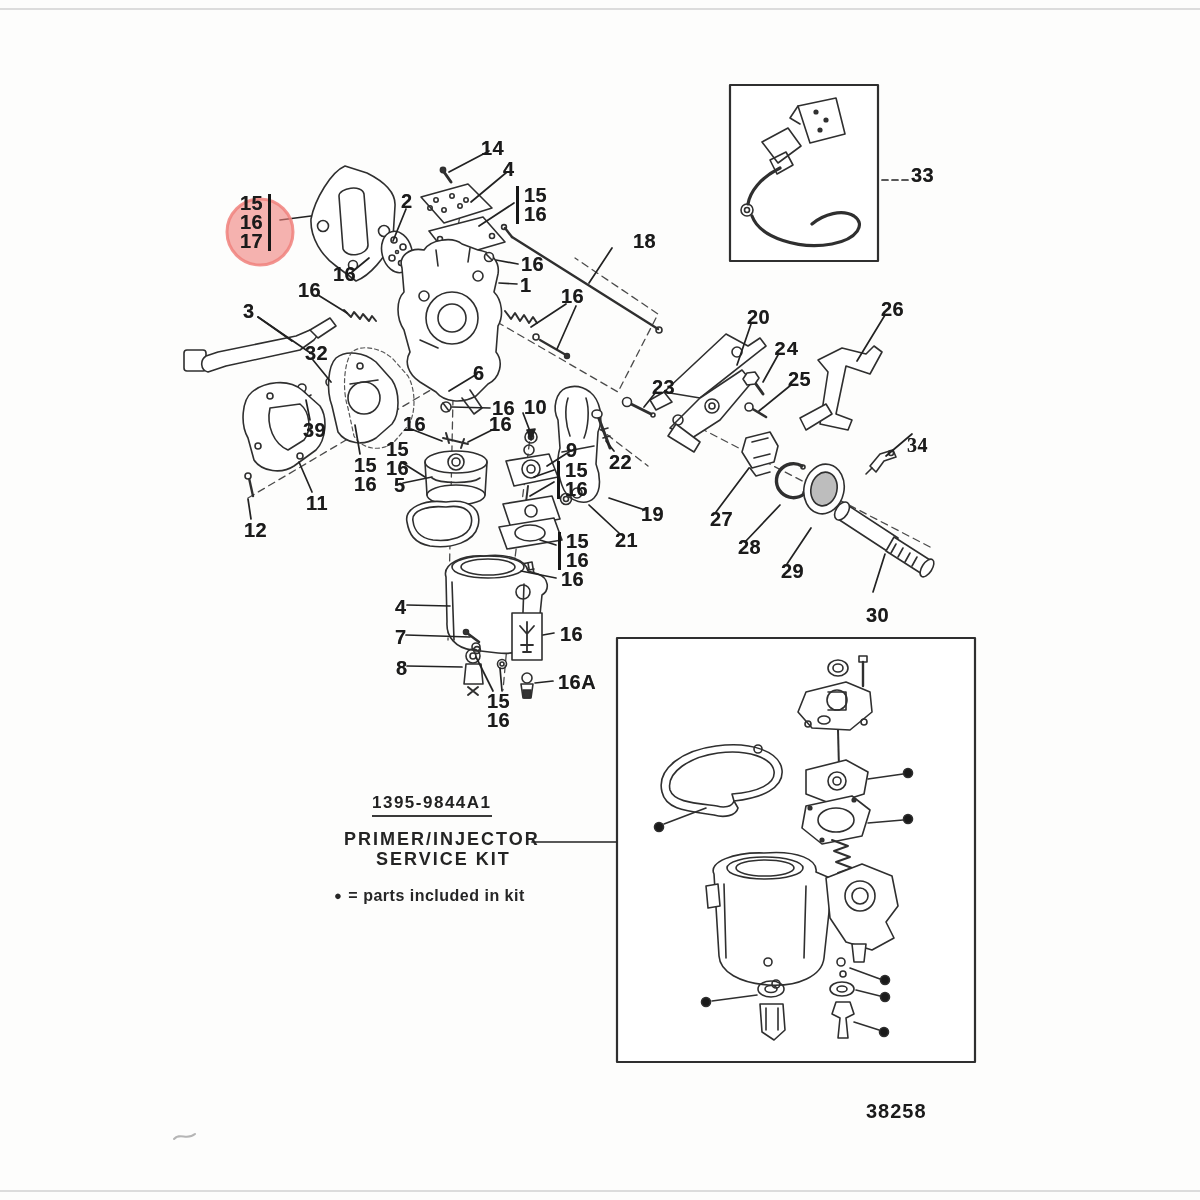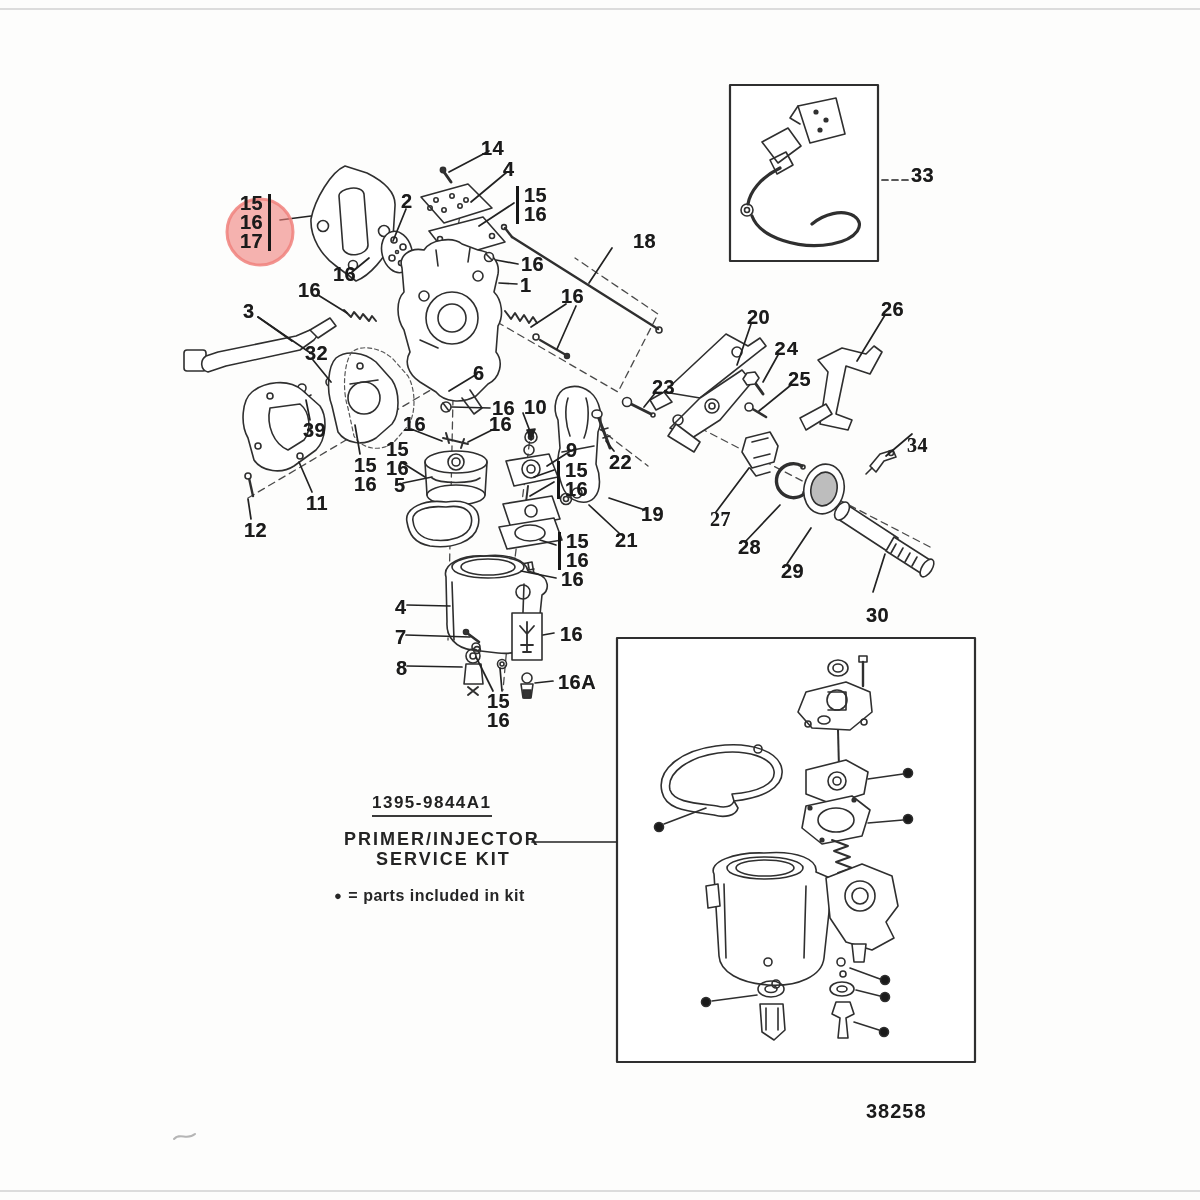--- a/index.html
+++ b/index.html
@@ -487,21 +487,21 @@
 16</div>
       <div class="co" style="left: 609px; top: 453px;">22</div>
       <div class="co" style="left: 652px; top: 378px;">23</div>
       <div class="co" style="left: 641px; top: 505px;">19</div>
       <div class="co" style="left: 615px; top: 531px;">21</div>
       <div class="co" style="left: 747px; top: 308px;">20</div>
       <div class="co" style="left: 774px; top: 340px; font-family: Liberation Mono, monospace;">24</div>
       <div class="co" style="left: 788px; top: 370px;">25</div>
       <div class="co" style="left: 881px; top: 300px;">26</div>
       <div class="co" style="left: 907px; top: 436px; font-family: Liberation Serif, serif;">34</div>
-      <div class="co" style="left: 710px; top: 510px; font-family: Liberation Serif, serif;">27</div>
+      <div class="co" style="left: 710px; top: 510px;">27</div>
       <div class="co" style="left: 738px; top: 538px;">28</div>
       <div class="co" style="left: 781px; top: 562px;">29</div>
       <div class="co" style="left: 866px; top: 606px;">30</div>
       <div class="co" style="left: 911px; top: 166px;">33</div>
       <div class="co" style="left: 395px; top: 598px;">4</div>
       <div class="co" style="left: 395px; top: 628px;">7</div>
       <div class="co" style="left: 396px; top: 659px;">8</div>
       <div class="co bar-left" style="left: 558px; top: 532px;">15
 16</div>
       <div class="co" style="left: 561px; top: 570px;">16</div>

